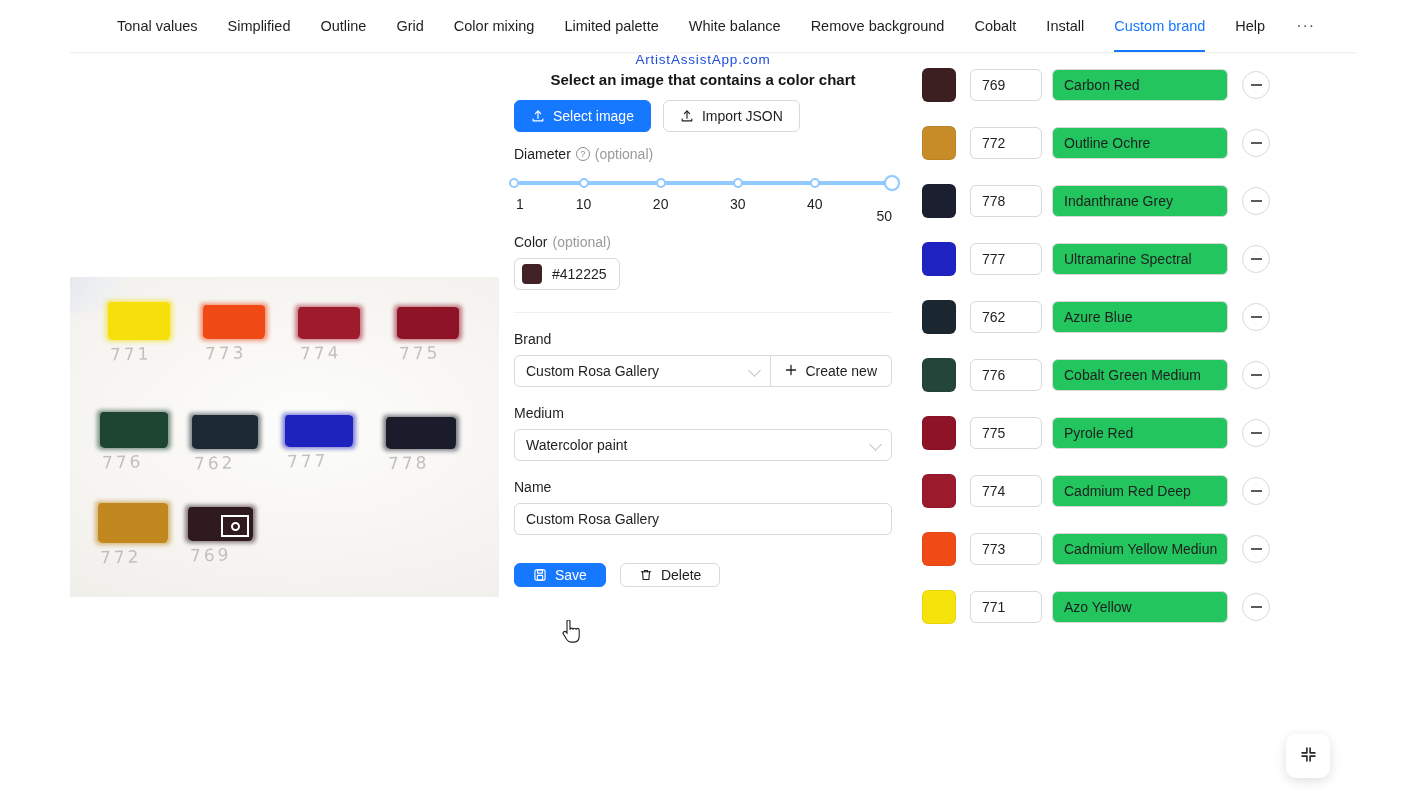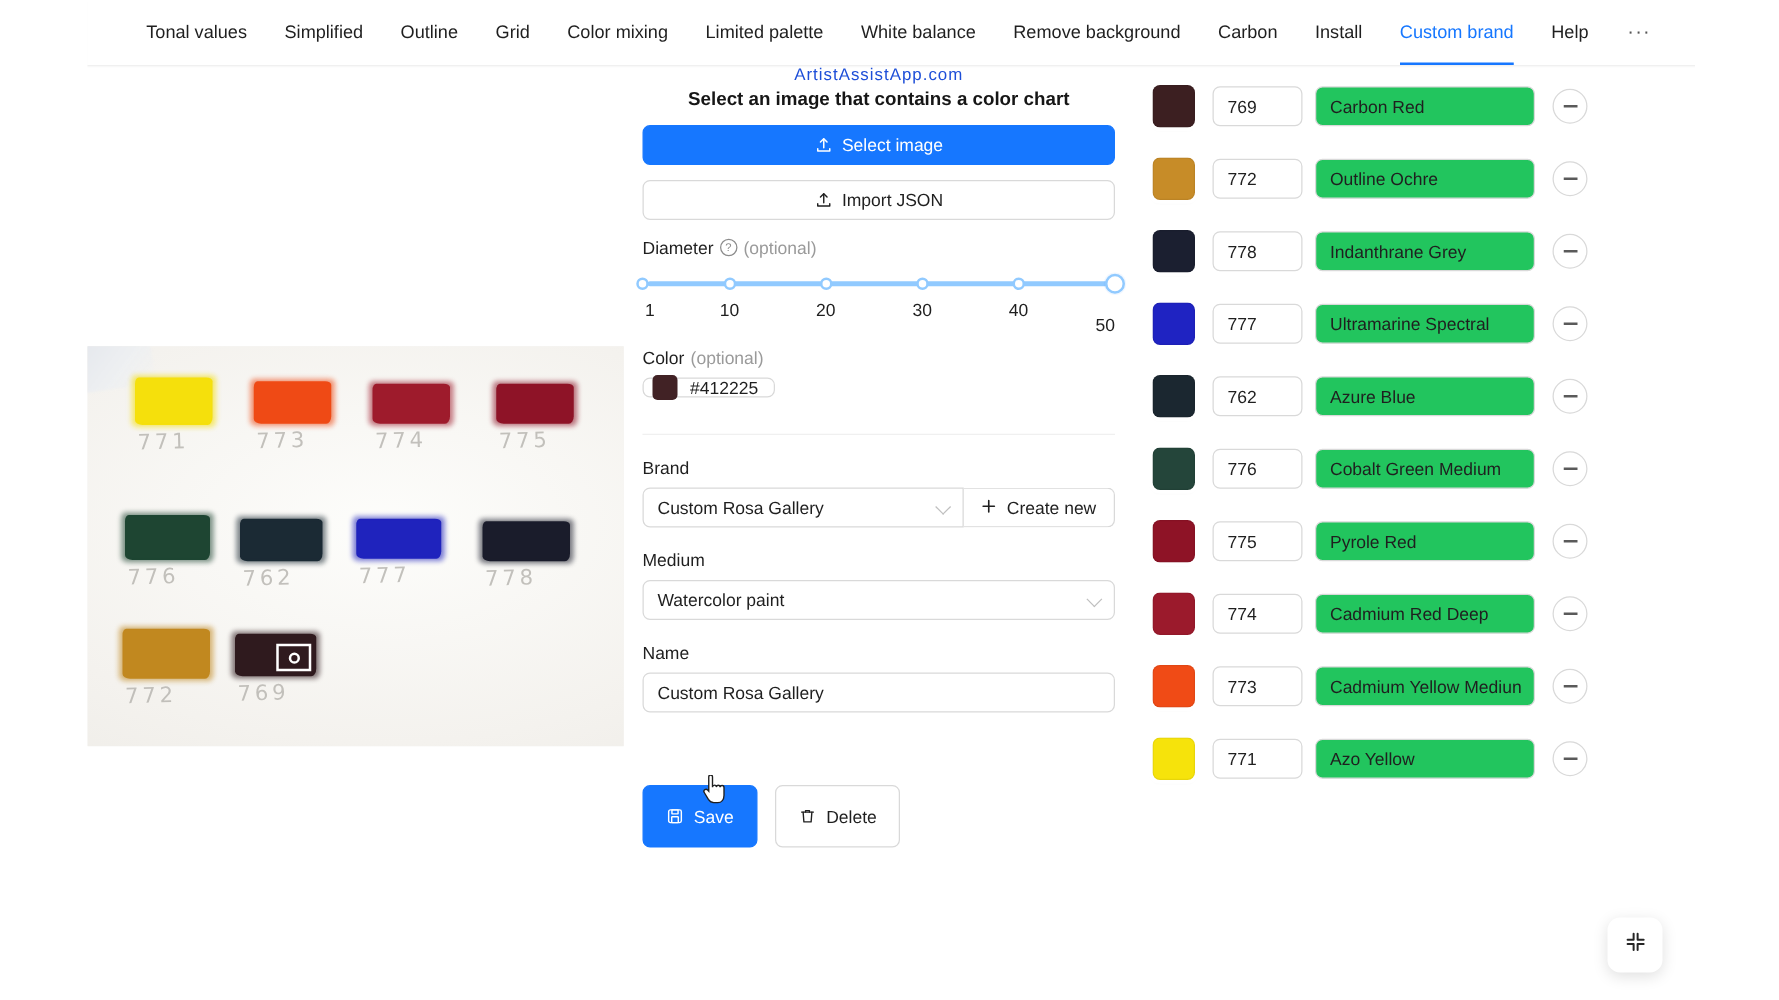--- a/index.html
+++ b/index.html
@@ -124,21 +124,21 @@
     letter-spacing: 0.8px;
     margin-bottom: 4px;
   }
   .form-heading {
     font-size: 15px;
     font-weight: bold;
     color: #161616;
     margin: 0 0 12px 0;
     text-align: center;
   }
-  .btn-row { display: flex; gap: 12px; margin-bottom: 14px; flex-direction: column; }
+  .btn-row { display: flex; gap: 12px; margin-bottom: 14px; }
   .btn {
     display: inline-flex; align-items: center; justify-content: center;
     gap: 8px;
     height: 32px;
     padding: 0 16px;
     border-radius: 6px;
     font-size: 14px;
     cursor: pointer;
     white-space: nowrap;
     border: 1px solid #d9d9d9;
@@ -201,21 +201,21 @@
   .slider-mark {
     position: absolute;
     font-size: 14px;
     color: #1f1f1f;
     transform: translateX(-50%);
     white-space: nowrap;
   }
 
   .color-chip-field {
     display: inline-flex; align-items: center; gap: 10px;
-    height: 16px;
+    height: 32px;
     padding: 0 12px 0 7px;
     border: 1px solid #d9d9d9;
     border-radius: 6px;
     background: #ffffff;
     font-size: 14px;
     color: #1f1f1f;
     cursor: pointer;
   }
   .chip {
     width: 20px; height: 20px;
@@ -273,21 +273,21 @@
     background: #ffffff;
     display: inline-flex; align-items: center; gap: 8px;
     padding: 0 14px;
     font-size: 14px;
     color: #1f1f1f;
     cursor: pointer;
     white-space: nowrap;
   }
   .form-block { margin-bottom: 18px; }
   .actions { display: flex; gap: 14px; margin-top: 28px; }
-  .actions .btn { height: 50px; padding: 0 18px; margin-top: 30px; }
+  .actions .btn { height: 24px; padding: 0 18px; }
 
   
   .color-list {
     position: absolute;
     left: 922px; top: 66px;
     width: 348px;
   }
   .color-row {
     display: flex; align-items: center;
     gap: 10px;
@@ -366,21 +366,21 @@
   <div class="navbar">
     <div id="nav-items" style="display:flex;align-items:stretch;">
         <div class="nav-item">Tonal values</div>
         <div class="nav-item">Simplified</div>
         <div class="nav-item">Outline</div>
         <div class="nav-item">Grid</div>
         <div class="nav-item">Color mixing</div>
         <div class="nav-item">Limited palette</div>
         <div class="nav-item">White balance</div>
         <div class="nav-item">Remove background</div>
-        <div class="nav-item">Carbon</div>
+        <div class="nav-item">Cobalt</div>
         <div class="nav-item">Install</div>
         <div class="nav-item active">Custom brand</div>
         <div class="nav-item">Help</div>
       </div>
     <div class="nav-more">···</div>
   </div>
 
   <div class="photo-panel">
     <div class="photo">
       <div class="photo-corner"></div>

